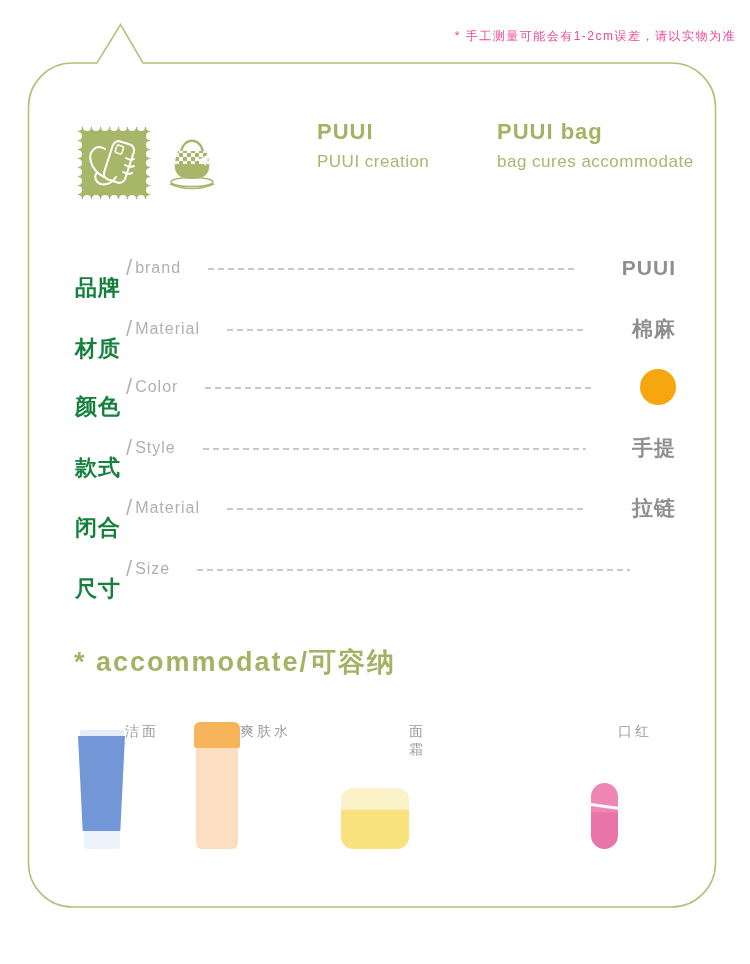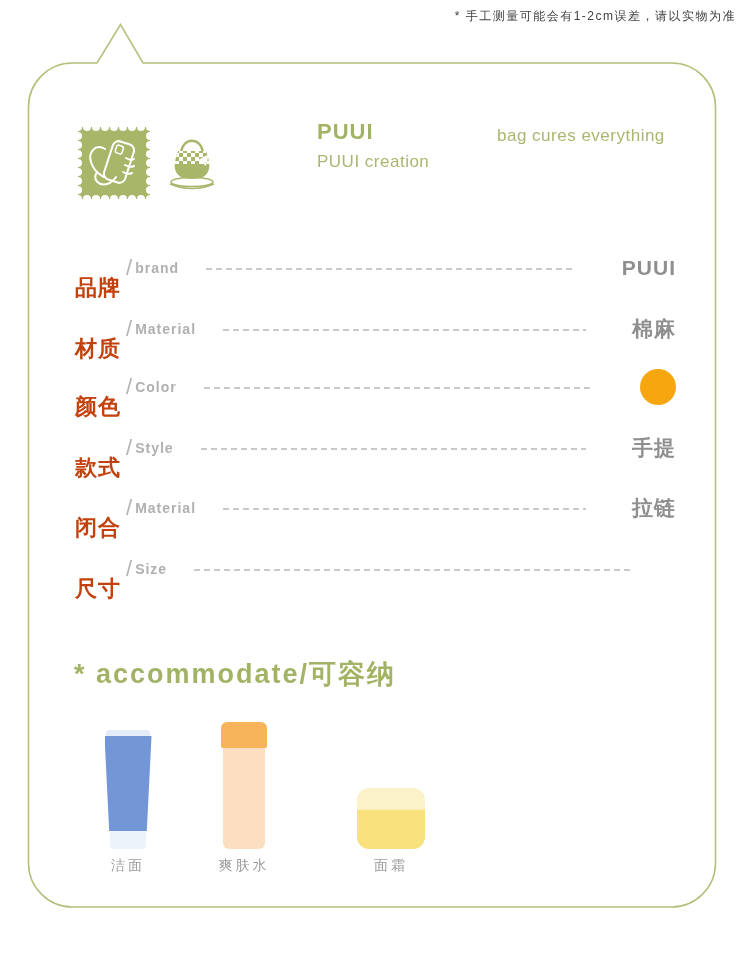--- a/index.html
+++ b/index.html
@@ -2,55 +2,55 @@
 <html><head>
 <meta charset="utf-8">
 <style>
   html,body{margin:0;padding:0;background:#ffffff;}
   body{
     position:relative;width:750px;height:964px;overflow:hidden;
     font-family:"Liberation Sans","DejaVu Sans",sans-serif;
   }
   
   .note{
-    position:absolute;top:8px;right:14px;
-    font-size:12px;color:#404040;letter-spacing:1.5px;
+    position:absolute;top:28px;right:14px;
+    font-size:12px;color:#ec4899;letter-spacing:1.5px;
   }
   
   .card-border{position:absolute;left:0;top:0;pointer-events:none;}
   
   .stamp{position:absolute;left:78px;top:127px;}
   .bag-logo{position:absolute;left:167px;top:129px;}
   .brand-block{position:absolute;left:317px;top:119px;}
   .series-block{position:absolute;left:497px;top:119px;}
   .logo-title{font-size:22px;font-weight:800;color:#a2b365;letter-spacing:1px;}
   .logo-sub{margin-top:7px;font-size:17px;color:#a9b76f;letter-spacing:.5px;}
   
   .spec-row{
     position:absolute;left:75px;right:74px;height:36px;
     display:flex;align-items:center;
   }
   .r0{top:250px}.r1{top:311px}.r2{top:369px}.r3{top:430px}.r4{top:490px}.r5{top:551px}
-  .lab-zh{font-size:22px;font-weight:700;color:#c2410c;letter-spacing:1px;margin-top:40px;}
+  .lab-zh{font-size:22px;font-weight:700;color:#15803d;letter-spacing:1px;margin-top:40px;}
   .lab-sep{font-size:22px;font-weight:300;color:#b4b4b4;margin:0 3px 0 5px;}
-  .lab-en{font-size:14px;font-weight:700;color:#b0b0b0;letter-spacing:1px;}
+  .lab-en{font-size:16px;font-weight:400;color:#b0b0b0;letter-spacing:1px;}
   .dashes{
     flex:1;height:2px;align-self:center;margin:2px 46px 0 27px;
     background:repeating-linear-gradient(90deg,#c9c9c9 0 6px,transparent 6px 10px);
   }
   .spec-value{font-size:21px;font-weight:700;color:#8f8f8f;letter-spacing:1px;white-space:nowrap;}
   .swatch{width:36px;height:36px;border-radius:50%;}
   
   .accommodate{
     position:absolute;left:74px;top:644px;
-    font-size:27px;font-weight:800;color:#a2b365;letter-spacing:2px;margin-top:12px;
+    font-size:27px;font-weight:800;color:#a2b365;letter-spacing:2px;
   }
   
   .items{position:absolute;left:0;top:715px;width:750px;height:170px;}
-  .item{position:absolute;top:0;width:100px;display:flex;flex-direction:column;align-items:center;}
+  .item{position:absolute;top:0;width:100px;display:flex;flex-direction:row;align-items:flex-start;}
   .i0{left:78px}.i1{left:194px}.i2{left:341px}.i3{left:477px}.i4{left:591px}
   .icon-slot{height:134px;display:flex;flex-direction:column;align-items:center;justify-content:flex-end;}
   .item-label{margin-top:8px;font-size:14px;color:#9c9c9c;letter-spacing:3px;}
   
   .tube-sliver{width:44px;height:6px;background:#e3ecf7;border-radius:2px 2px 0 0;}
   .tube-body{width:47px;height:95px;background:#7396d6;clip-path:polygon(0 0,100% 0,90% 100%,10% 100%);}
   .tube-cap{width:36px;height:18px;background:#edf3fb;border-radius:0 0 3px 3px;}
   
   .toner-cap{width:46px;height:26px;background:#f7b45b;border-radius:6px 6px 2px 2px;}
   .toner-body{width:42px;height:101px;background:#fcdfc1;border-radius:0 0 6px 6px;}
@@ -159,21 +159,22 @@
     <ellipse cx="25" cy="53" rx="21" ry="4.5" fill="none" stroke="#a8b669" stroke-width="1.5"></ellipse>
     <path d="M3 55 Q25 64 47 55" fill="none" stroke="#a8b669" stroke-width="1.5"></path>
   </svg>
 </div>
 
 <div class="brand-block">
   <div class="logo-title">PUUI</div>
   <div class="logo-sub">PUUI creation</div>
 </div>
 <div class="series-block">
-  <div class="logo-sub">bag cures everything</div>
+  <div class="logo-title">PUUI bag</div>
+  <div class="logo-sub">bag cures accommodate</div>
 </div>
 
 <div class="spec-row r0">
   <span class="lab-zh">品牌</span>
   <span class="lab-sep">/</span>
   <span class="lab-en">brand</span>
   <span class="dashes"></span>
   <span class="spec-value">PUUI</span>
 </div>
 <div class="spec-row r1">
@@ -233,14 +234,22 @@
 
   <div class="item i1">
     <div class="icon-slot">
       <div class="toner-cap"></div>
       <div class="toner-body"></div>
     </div>
     <div class="item-label">爽肤水</div>
   </div>
 
 
+  <div class="item i4">
+    <div class="icon-slot">
+      <div class="lipstick">
+        <div class="lipstick-line"></div>
+      </div>
+    </div>
+    <div class="item-label">口红</div>
+  </div>
 
 </div>
 
 </body></html>

